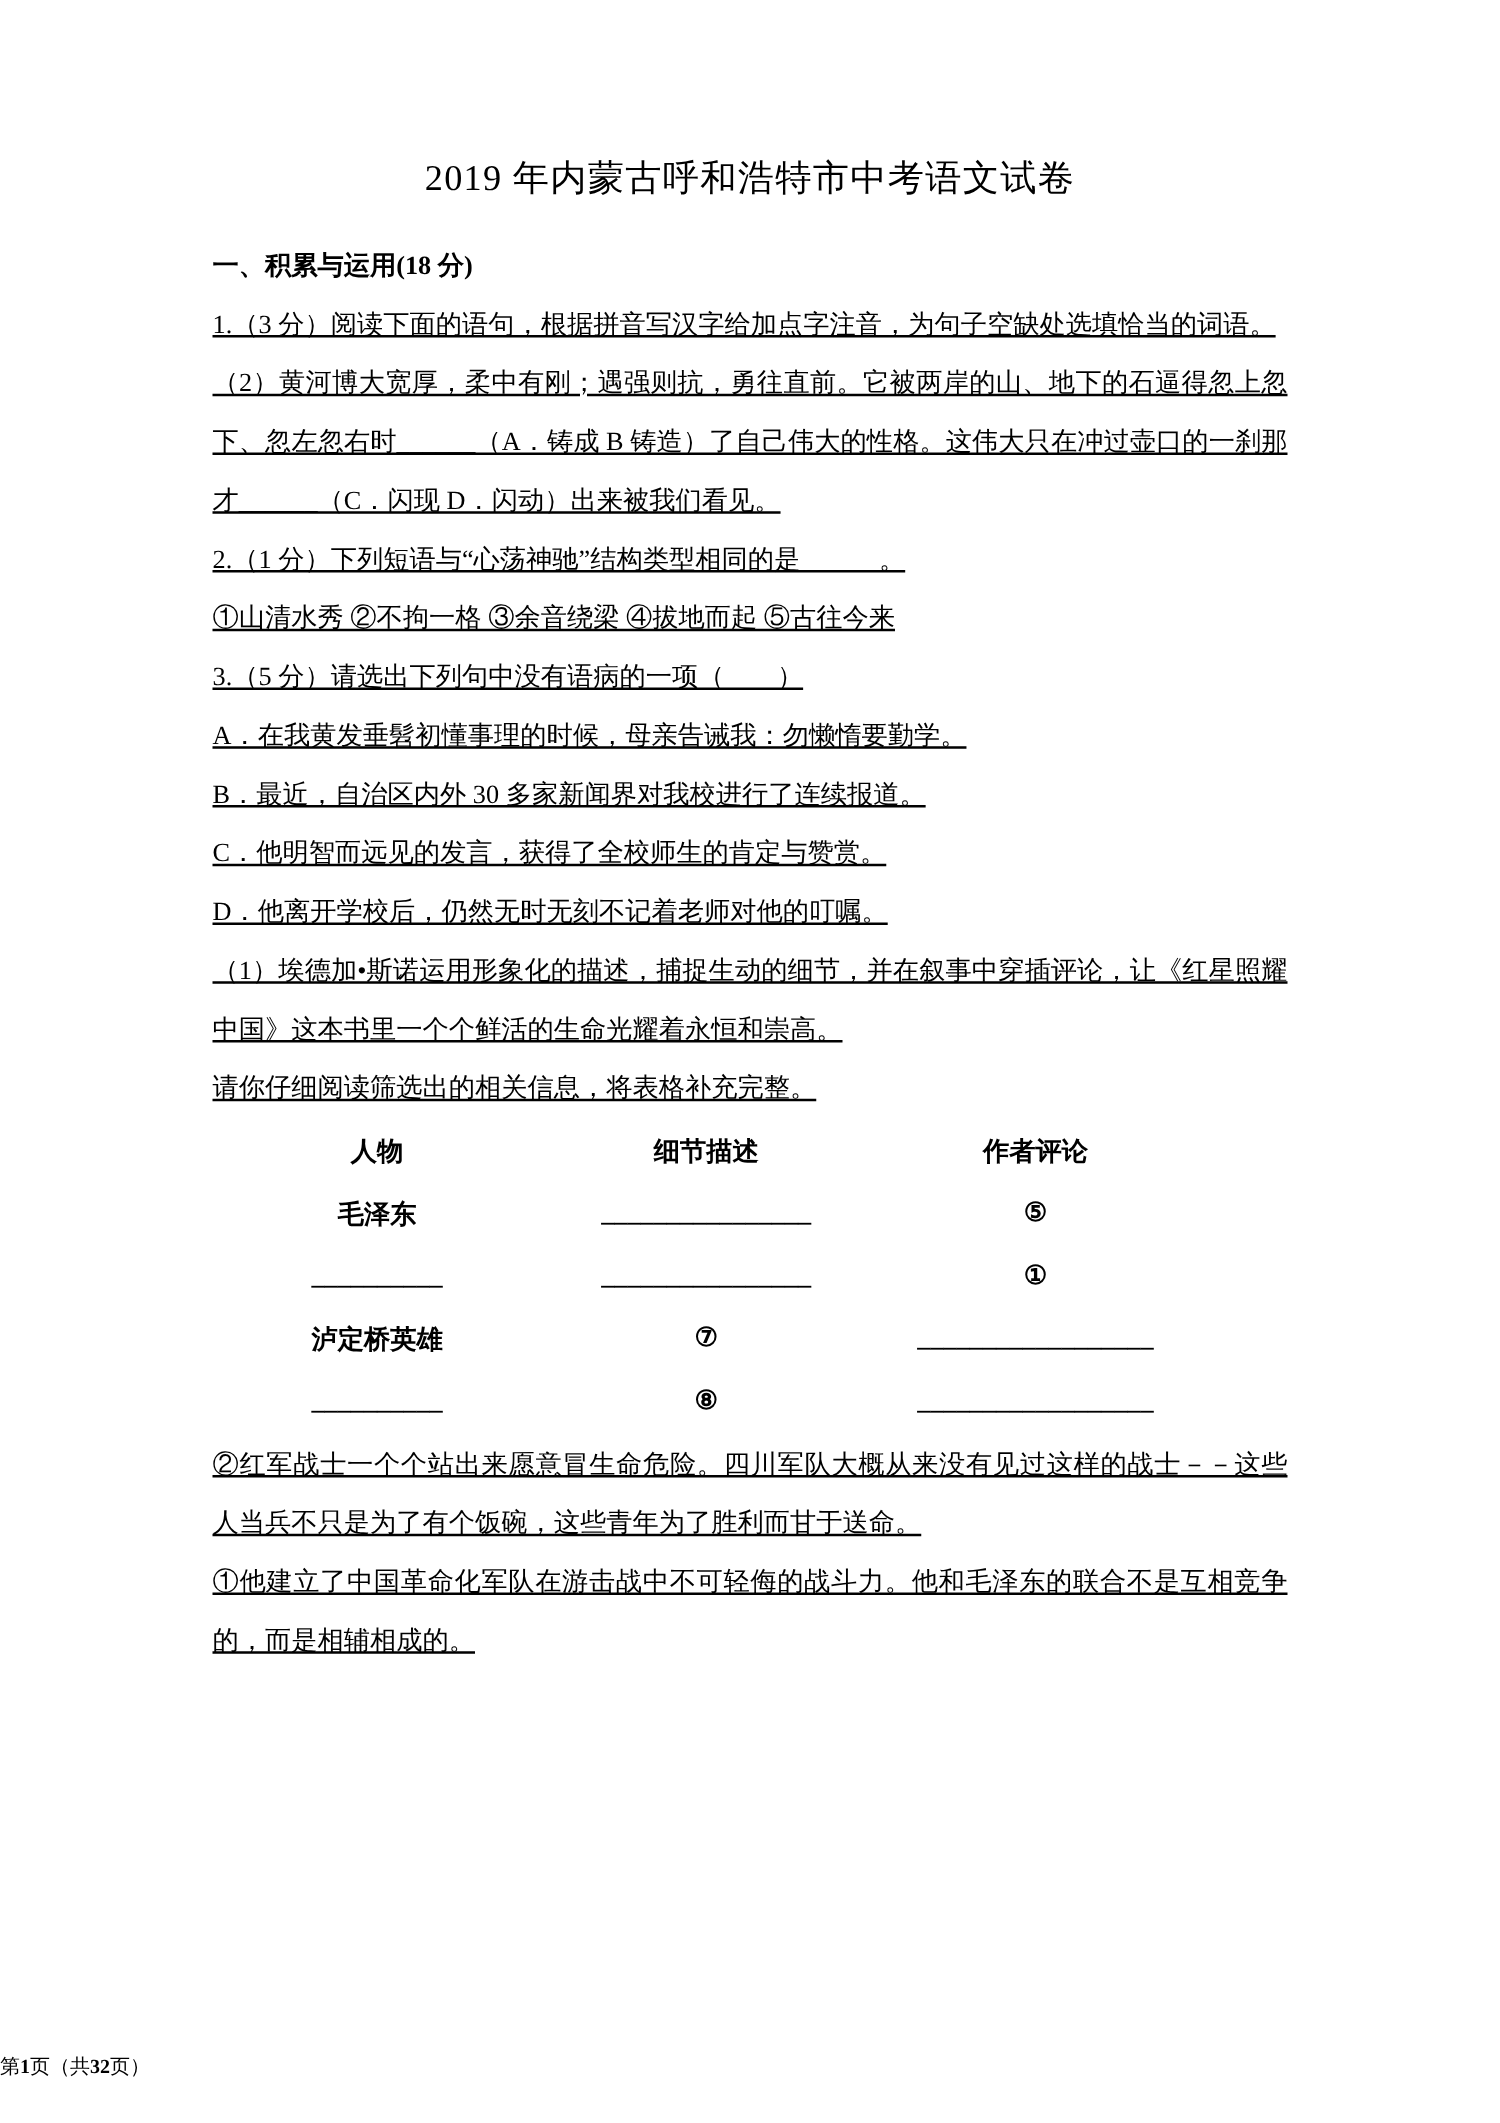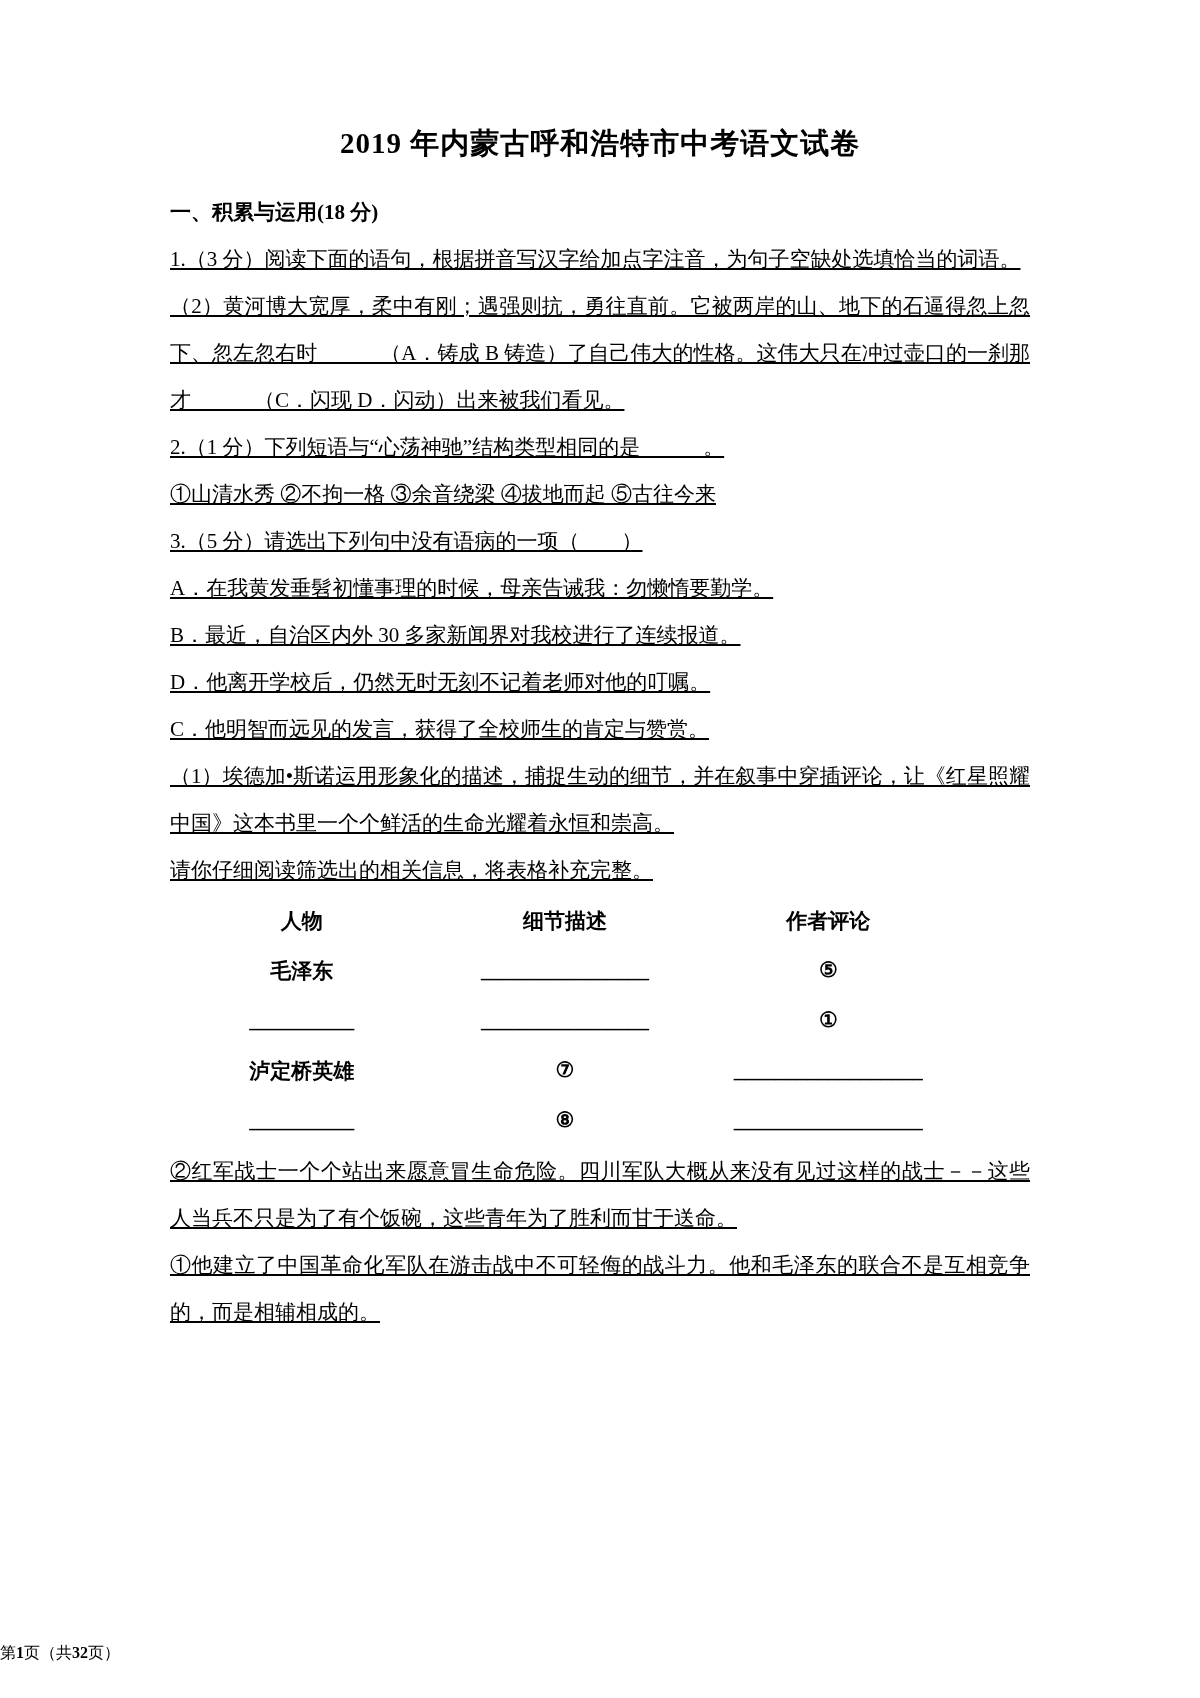--- a/index.html
+++ b/index.html
@@ -11,21 +11,21 @@
     font-family: "Liberation Serif", "DejaVu Serif", serif;
     position: relative;
     overflow: hidden;
   }
   .page {
     padding: 126px 170px 0 170px;
   }
   .doc-title {
     text-align: center;
     font-size: 29px;
-    font-weight: bold;
+    font-weight: normal;
     margin: 0 0 28px 0;
     letter-spacing: 1px;
     line-height: 1.2;
   }
   .section-heading {
     font-size: 21px;
     font-weight: bold;
     margin: 0;
     line-height: 47px;
   }
@@ -86,23 +86,23 @@
   <p class="line">2.（1 分）下列短语与“心荡神驰”结构类型相同的是______。</p>
 
   <p class="line">①山清水秀 ②不拘一格 ③余音绕梁 ④拔地而起 ⑤古往今来</p>
 
   <p class="line">3.（5 分）请选出下列句中没有语病的一项（　　）</p>
 
   <p class="line">A．在我黄发垂髫初懂事理的时候，母亲告诫我：勿懒惰要勤学。</p>
 
   <p class="line">B．最近，自治区内外 30 多家新闻界对我校进行了连续报道。</p>
 
+  <p class="line">C．他明智而远见的发言，获得了全校师生的肯定与赞赏。</p>
+
   <p class="line">D．他离开学校后，仍然无时无刻不记着老师对他的叮嘱。</p>
-
-  <p class="line">C．他明智而远见的发言，获得了全校师生的肯定与赞赏。</p>
 
 
   <p class="line">（1）埃德加•斯诺运用形象化的描述，捕捉生动的细节，并在叙事中穿插评论，让《红星照耀中国》这本书里一个个鲜活的生命光耀着永恒和崇高。</p>
 
   <p class="line">请你仔细阅读筛选出的相关信息，将表格补充完整。</p>
 
   <table class="fill-table">
     <tbody>
       <tr>
         <th>人物</th>

